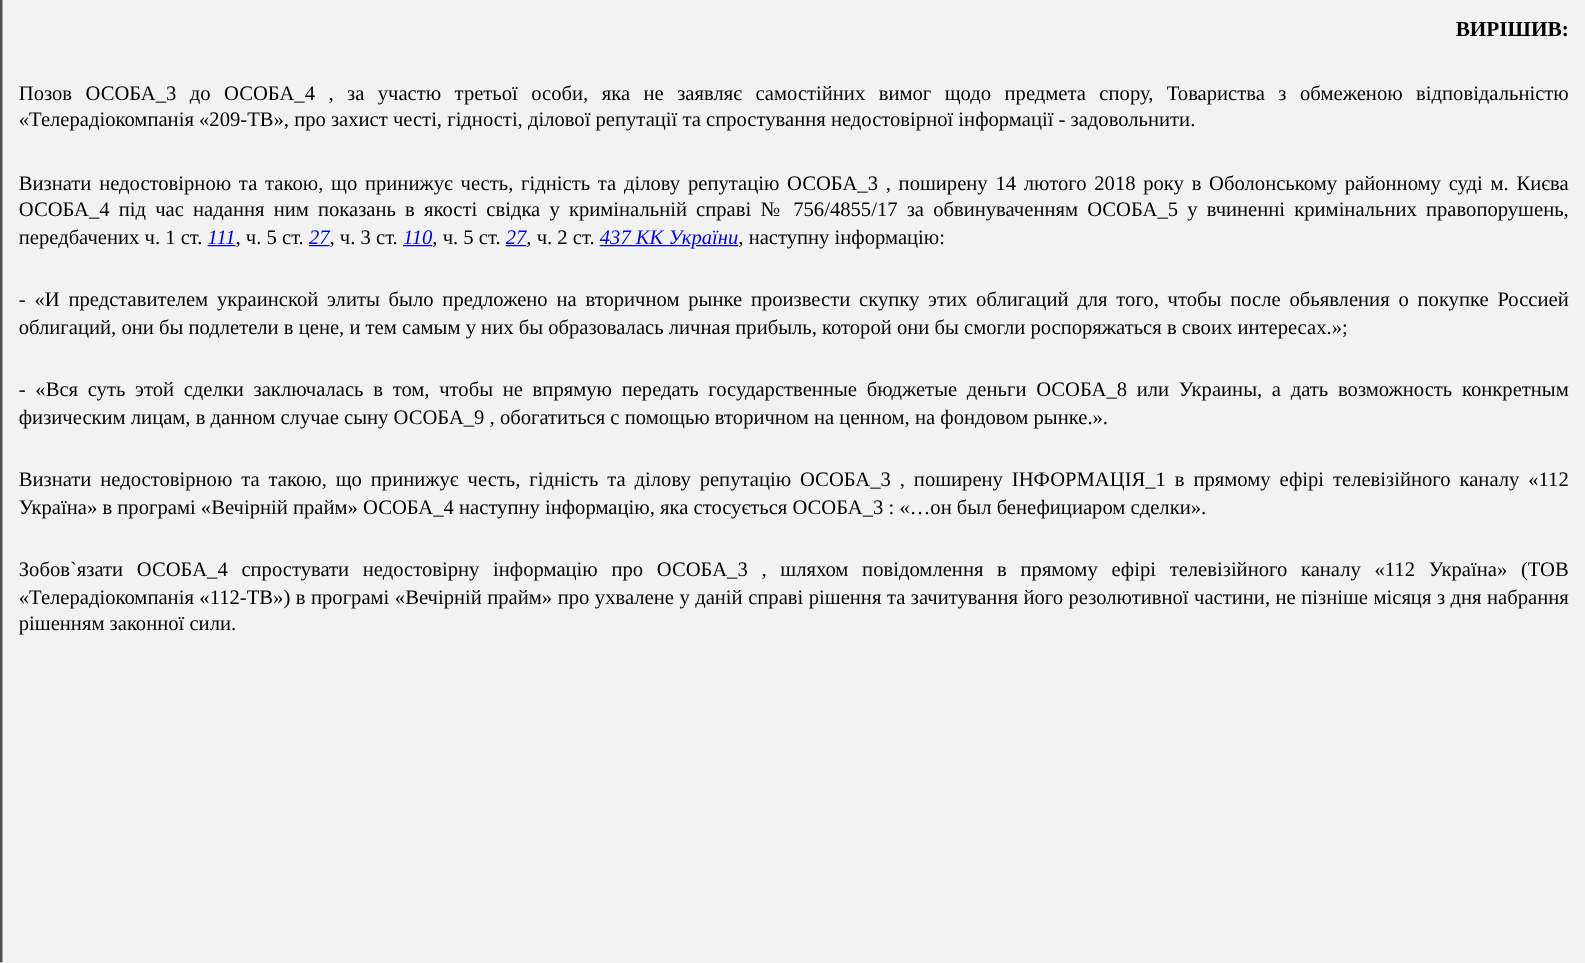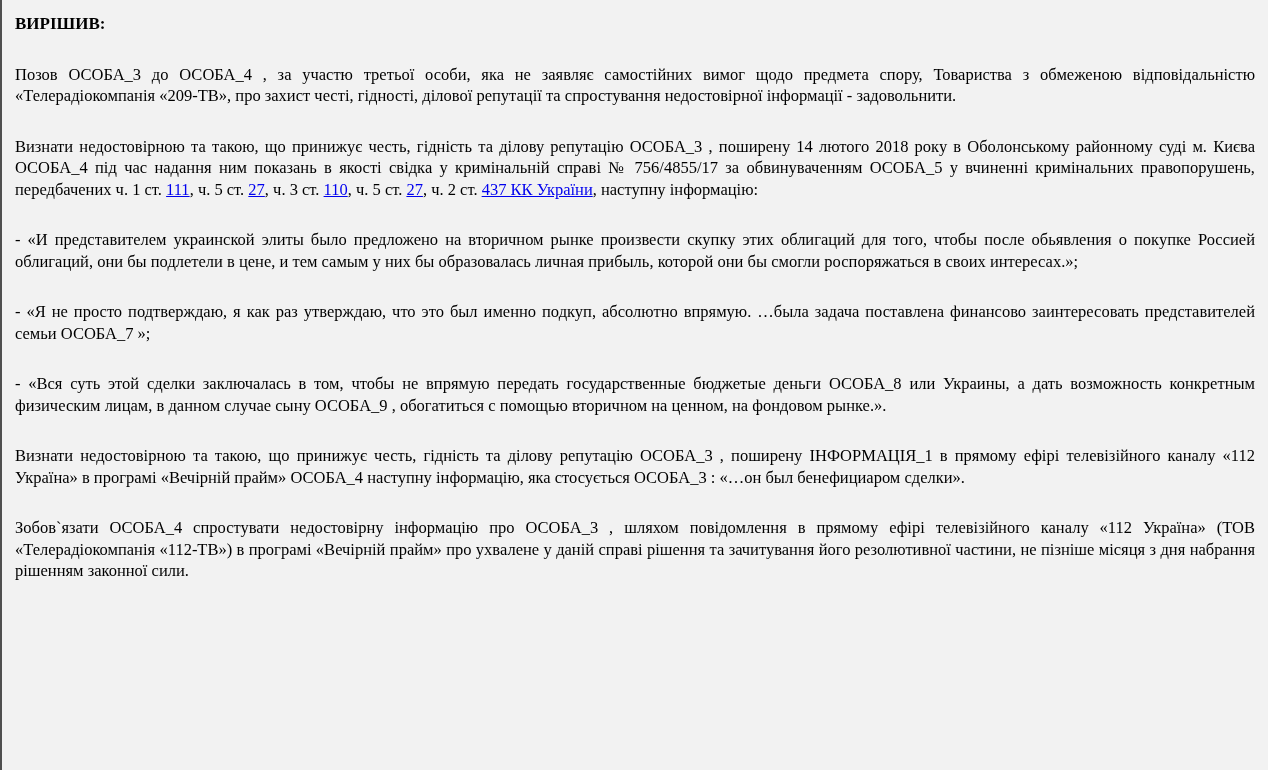--- a/index.html
+++ b/index.html
@@ -15,40 +15,40 @@
     border-left: 2px solid #4f4f4f;
     padding: 11px 13px 20px 13px;
     font-family: "Liberation Serif", "DejaVu Serif", serif;
     font-size: 16.5px;
     line-height: 21.5px;
     overflow: hidden;
   }
   .doc-title {
     font-size: 17px;
     font-weight: bold;
-    text-align: left;
+    text-align: right;
     margin: 2px 0 0 0;
   }
   .doc p {
     text-align: justify;
     margin: 29px 0 0 0;
   }
   .doc a {
     color: #0000ee;
     text-decoration: underline;
     cursor: pointer;
+    font-style: italic;
   }
 </style>
 </head>
 <body>
 
 <div class="doc">
   <h1 class="doc-title">ВИРІШИВ:</h1>
   <div>
       <p>Позов ОСОБА_3 до ОСОБА_4 , за участю третьої особи, яка не заявляє самостійних вимог щодо предмета спору, Товариства з обмеженою відповідальністю «Телерадіокомпанія «209-ТВ», про захист честі, гідності, ділової репутації та спростування недостовірної інформації - задовольнити.</p>
       <p>Визнати недостовірною та такою, що принижує честь, гідність та ділову репутацію ОСОБА_3 , поширену 14 лютого 2018 року в Оболонському районному суді м. Києва ОСОБА_4 під час надання ним показань в якості свідка у кримінальній справі № 756/4855/17 за обвинуваченням ОСОБА_5 у вчиненні кримінальних правопорушень, передбачених ч. 1 ст. <a href="#">111</a>, ч. 5 ст. <a href="#">27</a>, ч. 3 ст. <a href="#">110</a>, ч. 5 ст. <a href="#">27</a>, ч. 2 ст. <a href="#">437 КК України</a>, наступну інформацію:</p>
       <p>- «И представителем украинской элиты было предложено на вторичном рынке произвести скупку этих облигаций для того, чтобы после обьявления о покупке Россией облигаций, они бы подлетели в цене, и тем самым у них бы образовалась личная прибыль, которой они бы смогли роспоряжаться в своих интересах.»;</p>
-      <p>- «Я не просто подтверждаю, я как раз утверждаю, что это был именно подкуп, абсолютно впрямую. …была задача поставлена финансово заинтересовать представителей семьи ОСОБА_7 »;</p>
       <p>- «Вся суть этой сделки заключалась в том, чтобы не впрямую передать государственные бюджетые деньги ОСОБА_8 или Украины, а дать возможность конкретным физическим лицам, в данном случае сыну ОСОБА_9 , обогатиться с помощью вторичном на ценном, на фондовом рынке.».</p>
       <p>Визнати недостовірною та такою, що принижує честь, гідність та ділову репутацію ОСОБА_3 , поширену ІНФОРМАЦІЯ_1 в прямому ефірі телевізійного каналу «112 Україна» в програмі «Вечірній прайм» ОСОБА_4 наступну інформацію, яка стосується ОСОБА_3 : «…он был бенефициаром сделки».</p>
       <p>Зобов`язати ОСОБА_4 спростувати недостовірну інформацію про ОСОБА_3 , шляхом повідомлення в прямому ефірі телевізійного каналу «112 Україна» (ТОВ «Телерадіокомпанія «112-ТВ») в програмі «Вечірній прайм» про ухвалене у даній справі рішення та зачитування його резолютивної частини, не пізніше місяця з дня набрання рішенням законної сили.</p>
     </div>
 </div>
 
 </body></html>

